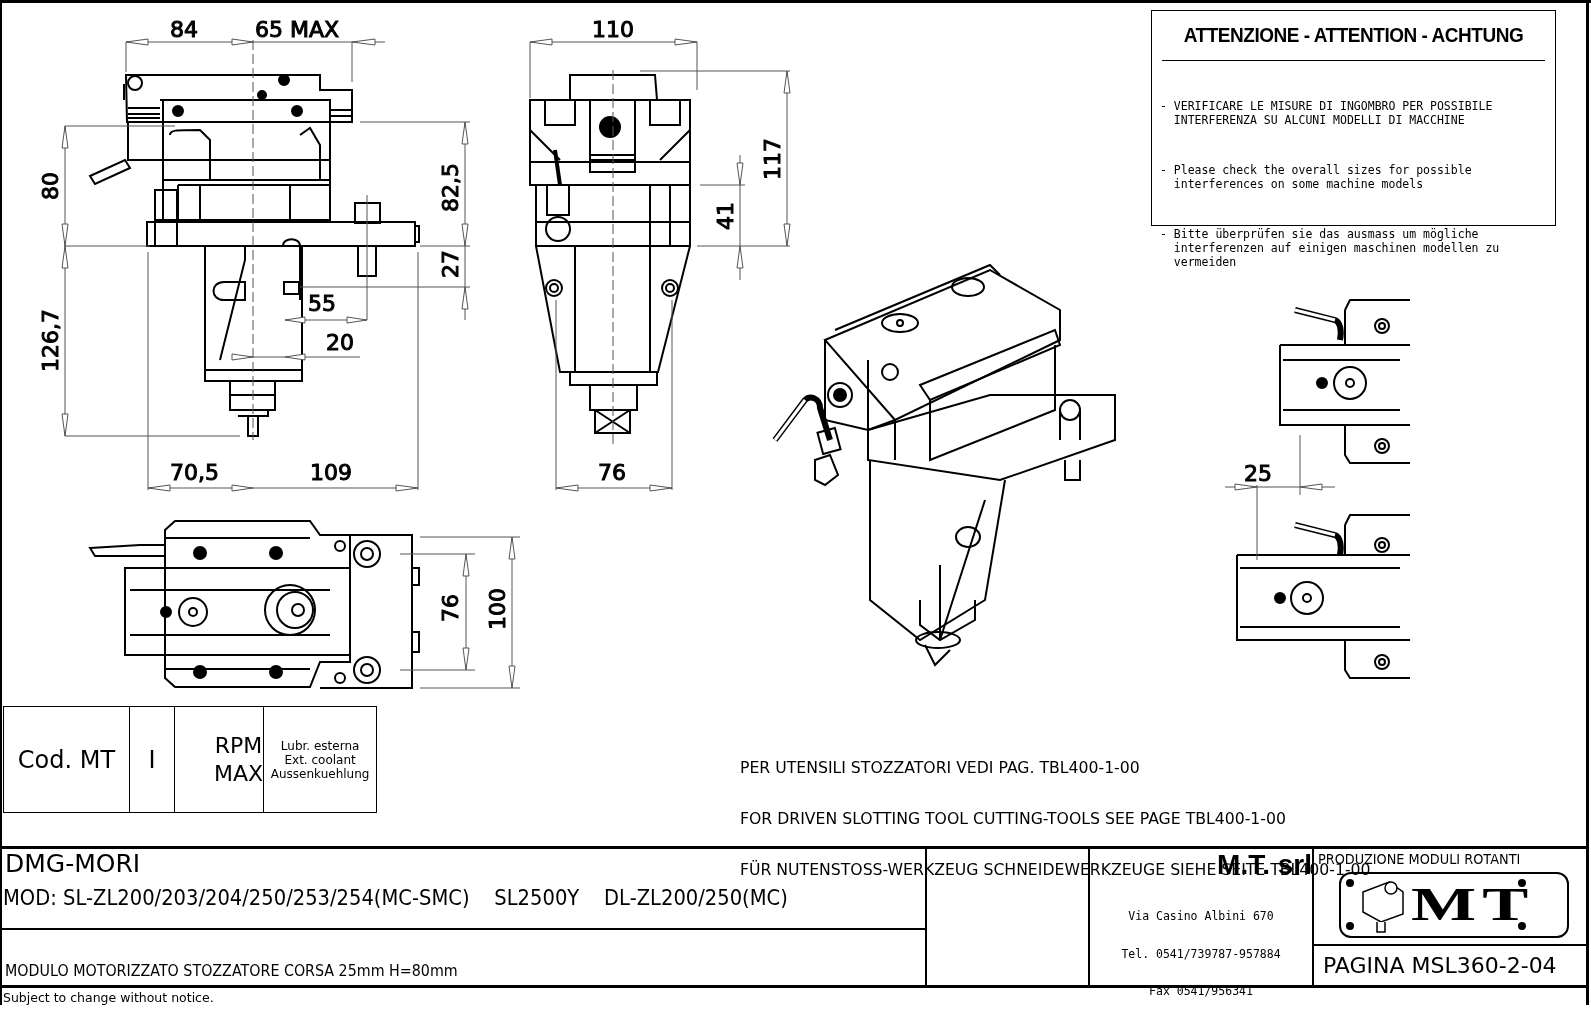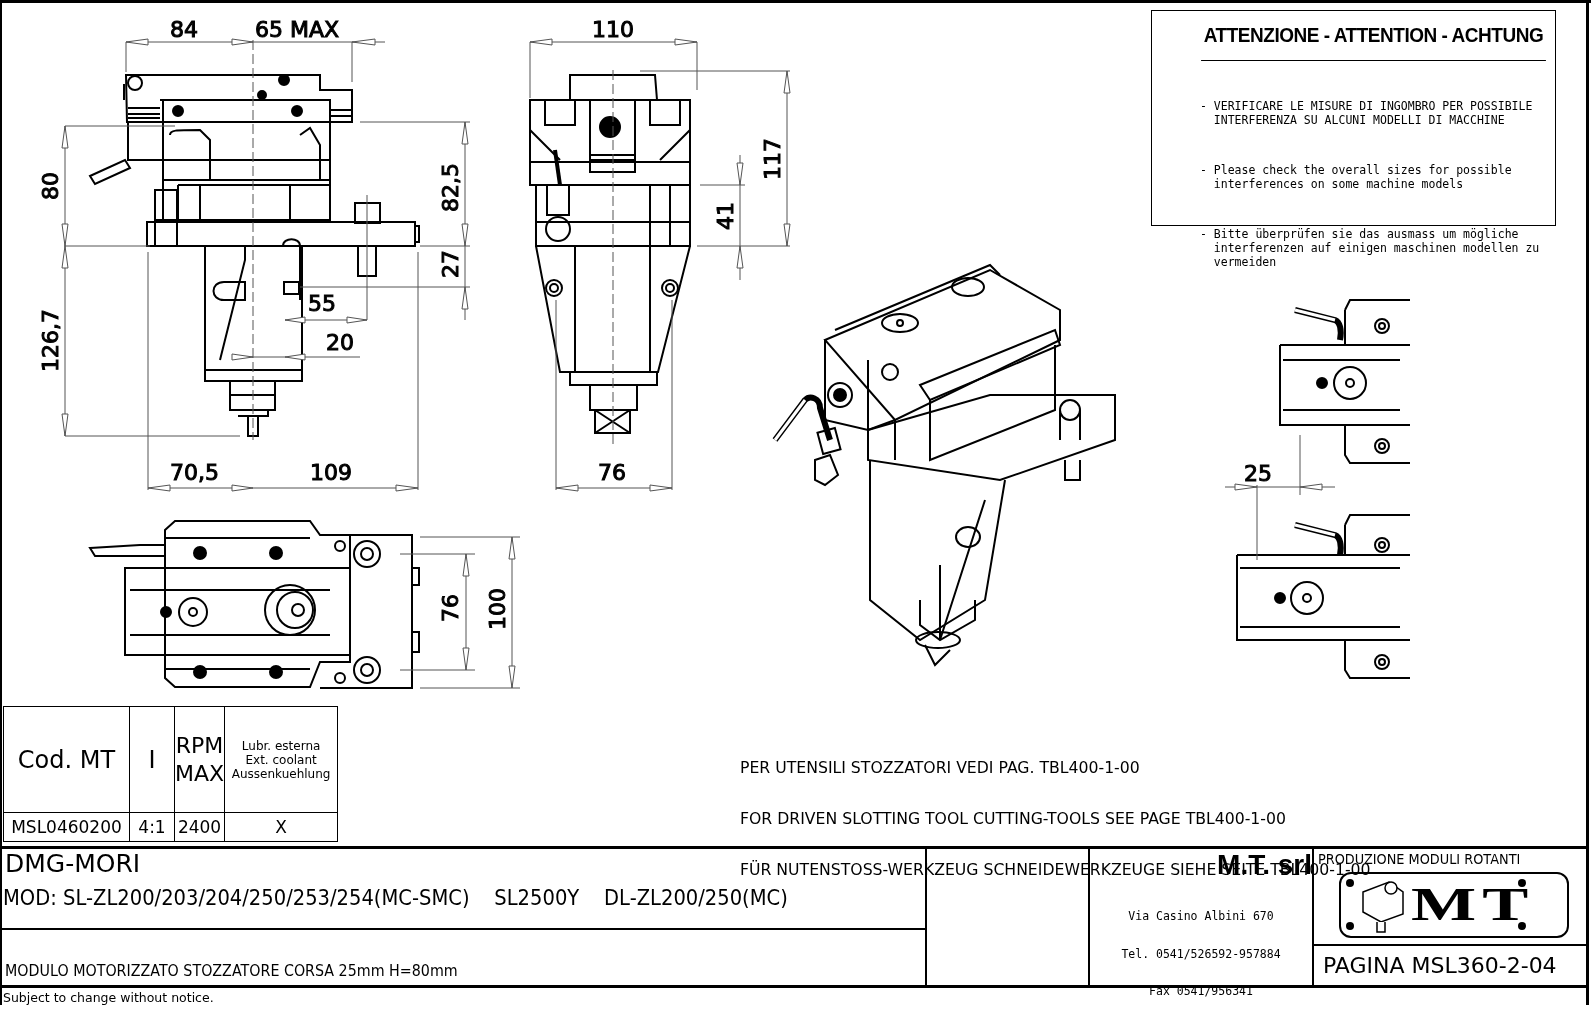--- a/index.html
+++ b/index.html
@@ -5,33 +5,33 @@
   html, body { margin:0; padding:0; background:#fff; }
   body { width:1591px; height:1022px; position:relative; overflow:hidden;
          font-family:"DejaVu Sans Mono", monospace; color:#000; }
   .frame-top { position:absolute; left:0; top:0; width:1591px; height:3px; background:#000; }
   .frame-right { position:absolute; left:1586px; top:0; width:3px; height:1005px; background:#000; }
   .frame-left { position:absolute; left:0; top:0; width:2px; height:1005px; background:#000; }
   svg.drawing { position:absolute; left:0; top:0; }
   .dim { font-family:"DejaVu Sans", sans-serif; font-size:22px; font-weight:normal; fill:#000; }
 
   
-  .attn { position:absolute; left:1151px; top:10px; width:405px; height:216px; border:1.5px solid #000; box-sizing:border-box; background:#fff;padding-left:40px; }
+  .attn { position:absolute; left:1151px; top:10px; width:405px; height:216px; border:1.5px solid #000; box-sizing:border-box; background:#fff; }
   .attn-title { height:50px; border-bottom:1.5px solid #000; box-sizing:border-box;
                 font-family:"Liberation Sans", sans-serif; font-weight:bold; font-size:20px;
                 display:flex; align-items:center; justify-content:center; letter-spacing:-0.5px; transform:scaleX(0.95); }
   .attn-body { padding:10px 0 0 8px; font-family:"DejaVu Sans Mono", monospace; font-size:12.5px; line-height:14px; white-space:pre; overflow:hidden; }
   .attn-item { margin-bottom:8px; transform:scaleX(0.92); transform-origin:left; }
 
   
   .ptable { position:absolute; left:3px; top:706px; border-collapse:collapse; font-family:"DejaVu Sans", sans-serif; }
   .ptable td { border:1px solid #000; text-align:center; padding:0; }
   .ptable .h1 { font-size:24px; height:105px; width:125px; }
   .ptable .h2 { font-size:24px; width:44px; }
-  .ptable .h3 { font-size:22px; width:44px; line-height:28px; }
+  .ptable .h3 { font-size:22px; width:44px; line-height:28px;padding-left:39px; }
   .ptable .h4 { font-size:12px; width:112px; line-height:14px; }
   .ptable .r td { height:28px; font-size:17px; }
 
   .note { position:absolute; left:740px; top:725px; font-family:"DejaVu Sans", sans-serif; font-size:16px; line-height:17px; white-space:pre; transform:scaleX(0.98); transform-origin:left; }
 
   
   .tb-line { position:absolute; background:#000; }
   .tb-text { position:absolute; font-family:"DejaVu Sans", sans-serif; white-space:pre; }
   .company-name { font-family:"Liberation Sans", sans-serif; font-weight:bold; font-size:28px; }
   .addr { font-family:"DejaVu Sans Mono", monospace; font-size:11.5px; line-height:12.5px; text-align:center; }
@@ -309,26 +309,20 @@
   <tbody>
       <tr>
     <td class="h1">Cod. MT</td>
     <td class="h2">I</td>
     <td class="h3" style="white-space:pre">RPM
 MAX</td>
     <td class="h4" style="white-space:pre">Lubr. esterna
 Ext. coolant
 Aussenkuehlung</td>
   </tr>
-  <tr class="r">
-    <td>MSL0460200</td>
-    <td>4:1</td>
-    <td>2400</td>
-    <td>X</td>
-  </tr>
 </tbody>
   </table>
 
 <div class="note">
   <div>PER UTENSILI STOZZATORI VEDI PAG. TBL400-1-00</div>
   <div>FOR DRIVEN SLOTTING TOOL CUTTING-TOOLS SEE PAGE TBL400-1-00</div>
   <div>FÜR NUTENSTOSS-WERKZEUG SCHNEIDEWERKZEUGE SIEHE SEITE TBL400-1-00</div>
 </div>
 
 <div>
@@ -344,21 +338,21 @@
   <div class="tb-text" style="left:3px;top:886px;font-size:21px;transform:scaleX(0.93);transform-origin:left;">MOD: SL-ZL200/203/204/250/253/254(MC-SMC)    SL2500Y    DL-ZL200/250(MC)</div>
   <div class="tb-text" style="left:5px;top:919px;font-size:15.5px;line-height:21px;transform:scaleX(0.92);transform-origin:left;">
     <div>MODULO MOTORIZZATO STOZZATORE CORSA 25mm H=80mm</div>
     
     
   </div>
 
   <div class="tb-text company-name" style="left:1090px;top:849px;width:222px;text-align:right;">M.T. srl</div>
   <div class="tb-text addr" style="left:1090px;top:885px;width:222px;">
     <div>Via Casino Albini 670</div>
-    <div>Tel. 0541/526592-957884</div>
+    <div>Tel. 0541/739787-957884</div>
     <div>Fax 0541/956341</div>
     
     
     
   </div>
 
   <div class="tb-text" style="left:1318px;top:851px;font-size:14px;transform:scaleX(0.92);transform-origin:left;">PRODUZIONE MODULI ROTANTI</div>
   <div class="logo-box">
     <svg width="190" height="62" style="position:absolute;left:0;top:0">
       <circle cx="9" cy="9" r="4" fill="#000"></circle>

